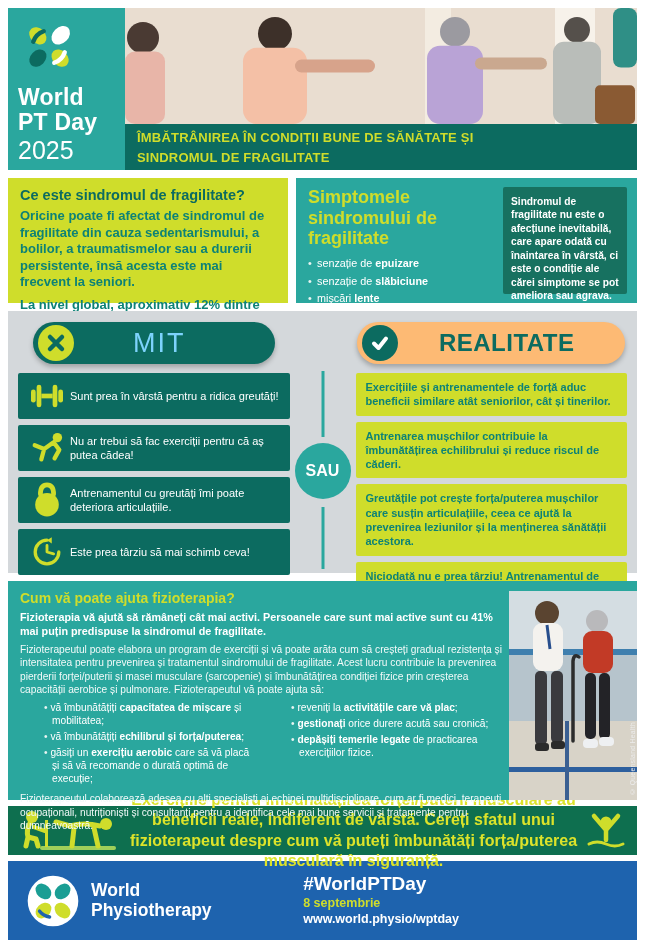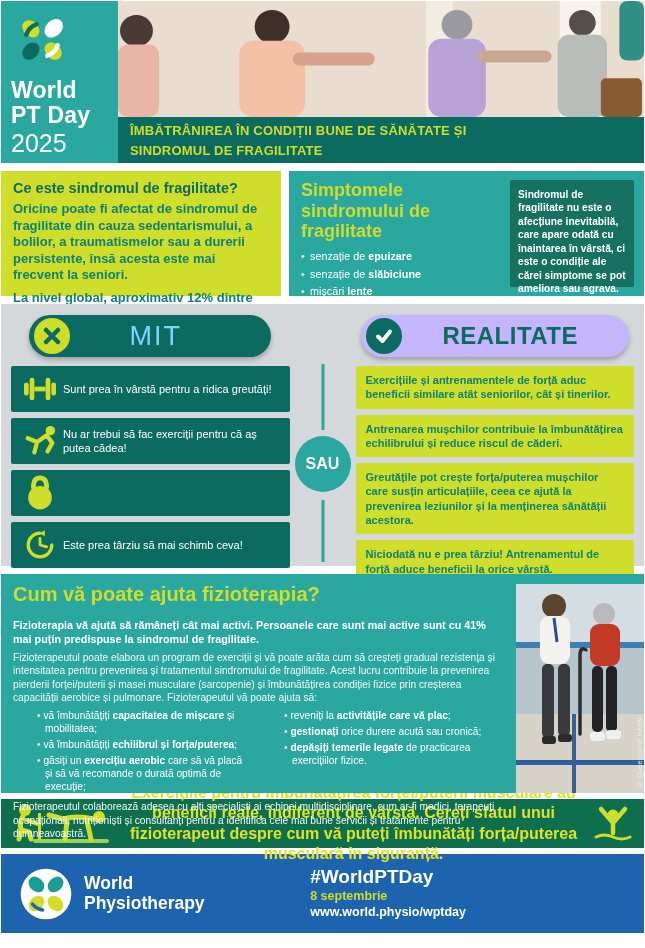--- a/index.html
+++ b/index.html
@@ -1,18 +1,18 @@
 <!DOCTYPE html>
 <html><head>
 <meta charset="utf-8">
 <style>
   * { margin:0; padding:0; box-sizing:border-box; }
   html,body { background:#fff; }
   body { font-family:"Liberation Sans", sans-serif; }
-  .page { position:relative; width:645px; height:948px; background:#fff; padding:1px; overflow:hidden; }
+  .page { position:relative; width:645px; height:948px; background:#fff; padding:8px; overflow:hidden; }
 
   
   .header { display:flex; height:162px; }
   .logo-block { width:117px; background:#2aa79e; padding:9px 8px 6px 10px; display:flex; flex-direction:column; }
   .logo-mark { width:58px; height:58px; margin:2px 0 10px 2px; }
   .logo-word { color:#fff; font-weight:bold; font-size:23px; line-height:25px; letter-spacing:.2px; }
   .logo-year { color:#fff; font-weight:300; font-size:25px; line-height:28px; margin-top:1px; }
   .photo-block { flex:1; display:flex; flex-direction:column; min-width:0; }
   .photo1 { flex:1; position:relative; overflow:hidden; }
   .photo1 svg { display:block; width:100%; height:100%; }
@@ -29,41 +29,41 @@
   .sym-item { color:#fff; font-size:10.8px; line-height:1.62; }
   .sym-item .dot { display:inline-block; width:9px; color:#e8f4f2; }
   .sym-item b { font-weight:bold; }
   .note-box { width:124px; background:#177160; border-radius:2px; padding:8px 8px; color:#fff; font-size:10.2px; font-weight:bold; line-height:1.32; }
 
   
   .myth-section { margin-top:8px; height:262px; background:#d4d8db; padding:6px 10px 8px 10px; display:grid; grid-template-columns:1fr 58px 1fr; column-gap:4px; position:relative; }
   .mr-col { display:flex; flex-direction:column; min-width:0; }
   .pill { height:42px; border-radius:24px; display:flex; align-items:center; margin:5px auto 9px auto; box-shadow:0 3px 5px rgba(0,0,0,.25); }
   .pill-myth { width:242px; background:#0c6b60; }
-  .pill-real { width:268px; background:#c4b5fd; }
+  .pill-real { width:268px; background:#fdba74; }
   .pill-circle { width:36px; height:36px; border-radius:50%; margin-left:5px; flex:none; display:flex; align-items:center; justify-content:center; }
   .x-circle { background:#cfdd2b; }
   .c-circle { background:#0c6b60; }
   .pill-label-myth { flex:1; text-align:center; color:#7dd3fc; font-size:27px; font-weight:normal; letter-spacing:2px; padding-right:30px; }
   .pill-label-real { flex:1; text-align:center; color:#0c6b60; font-size:24px; font-weight:bold; letter-spacing:.5px; padding-right:10px; }
   .cards { display:flex; flex-direction:column; gap:6px; }
   .myth-card { background:#0c6b60; border-radius:2px; display:flex; align-items:center; padding:5px 10px 5px 6px; min-height:46px; }
   .myth-icon { width:46px; flex:none; display:flex; align-items:center; justify-content:center; }
   .myth-card p { color:#fff; font-size:11px; line-height:1.3; }
   .real-card { background:#cfdd2b; border-radius:2px; padding:7px 10px; }
   .real-card p { color:#0d8276; font-size:11px; font-weight:600; line-height:1.3; }
   .divider-col { position:relative; }
   .div-line { position:absolute; left:50%; transform:translateX(-50%); width:3px; background:#2aa79e; }
   .seg-top { top:54px; height:66px; }
   .seg-bottom { top:190px; height:62px; }
   .sau-circle { position:absolute; left:50%; top:126px; transform:translateX(-50%); width:56px; height:56px; border-radius:50%; background:#2aa79e; color:#fff; font-weight:bold; font-size:16px; display:flex; align-items:center; justify-content:center; }
 
   
   .physio-section { margin-top:8px; height:219px; background:#2aa79e; padding:9px 12px; position:relative; }
-  .physio-section h2 { color:#cfdd2b; font-size:20px; font-weight:bold; margin-bottom:12px; }
+  .physio-section h2 { color:#cfdd2b; font-size:14px; font-weight:bold; margin-bottom:4px; }
   .ph-text { width:482px; }
   .ph-intro { color:#fff; font-size:10.8px; font-weight:bold; line-height:1.3; margin-bottom:5px; }
   .ph-body { color:#f2faf9; font-size:10.2px; line-height:1.3; margin-bottom:5px; }
   .ph-bullets { display:flex; width:482px; gap:12px; margin-bottom:4px; }
   .ph-bul-col { flex:1; min-width:0;margin-left:24px; }
   .ph-item { color:#fff; font-size:10.2px; line-height:1.28; margin-bottom:3px; padding-left:8px; text-indent:-8px; }
   .ph-item .dot { color:#e8f4f2; }
   .ph-item b { font-weight:bold; }
   .ph-outro { color:#f2faf9; font-size:10.2px; line-height:1.3; }
   .photo2 { position:absolute; right:0; top:10px; bottom:0; width:128px; overflow:hidden; }
@@ -191,20 +191,21 @@
           </div>
           <p>Nu ar trebui să fac exerciții pentru că aș putea cădea!</p>
         </div>
         <div class="myth-card">
           <div class="myth-icon">
             <svg width="34" height="36" viewBox="0 0 36 38">
               <path d="M11 13 Q11 3 18 3 Q25 3 25 13" stroke="#cfdd2b" stroke-width="5" fill="none" stroke-linecap="round"></path>
               <circle cx="18" cy="24" r="12.5" fill="#cfdd2b"></circle>
             </svg>
           </div>
+          <p>Antrenamentul cu greutăți îmi poate deteriora articulațiile.</p>
         </div>
         <div class="myth-card">
           <div class="myth-icon">
             <svg width="34" height="34" viewBox="0 0 36 36">
               <path d="M30.5 18 A12.5 12.5 0 1 1 18 5.5" stroke="#cfdd2b" stroke-width="3.5" fill="none" stroke-linecap="round"></path>
               <path d="M18 5.5 L23 2.5 L23 9 Z" fill="#cfdd2b"></path>
               <path d="M18 11 L18 18 L25 20" stroke="#cfdd2b" stroke-width="3" fill="none" stroke-linecap="round" stroke-linejoin="round"></path>
             </svg>
           </div>
           <p>Este prea târziu să mai schimb ceva!</p>

